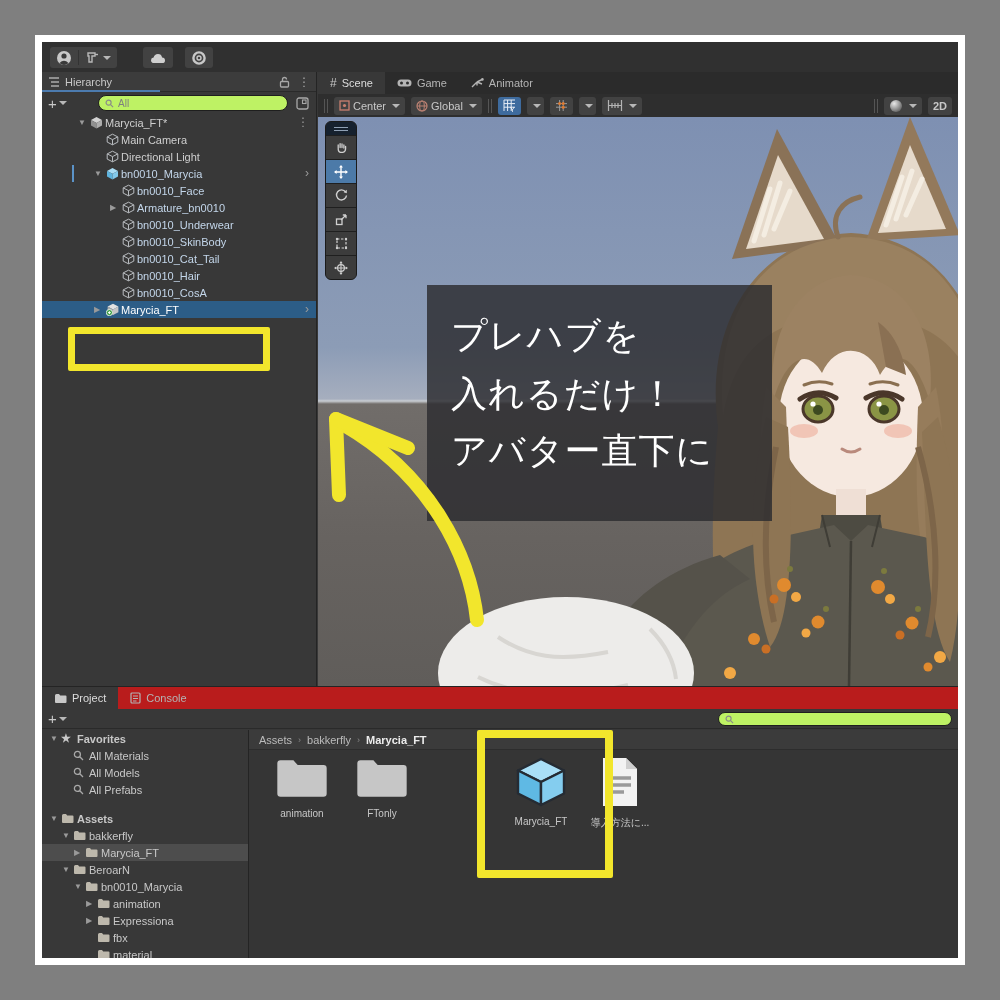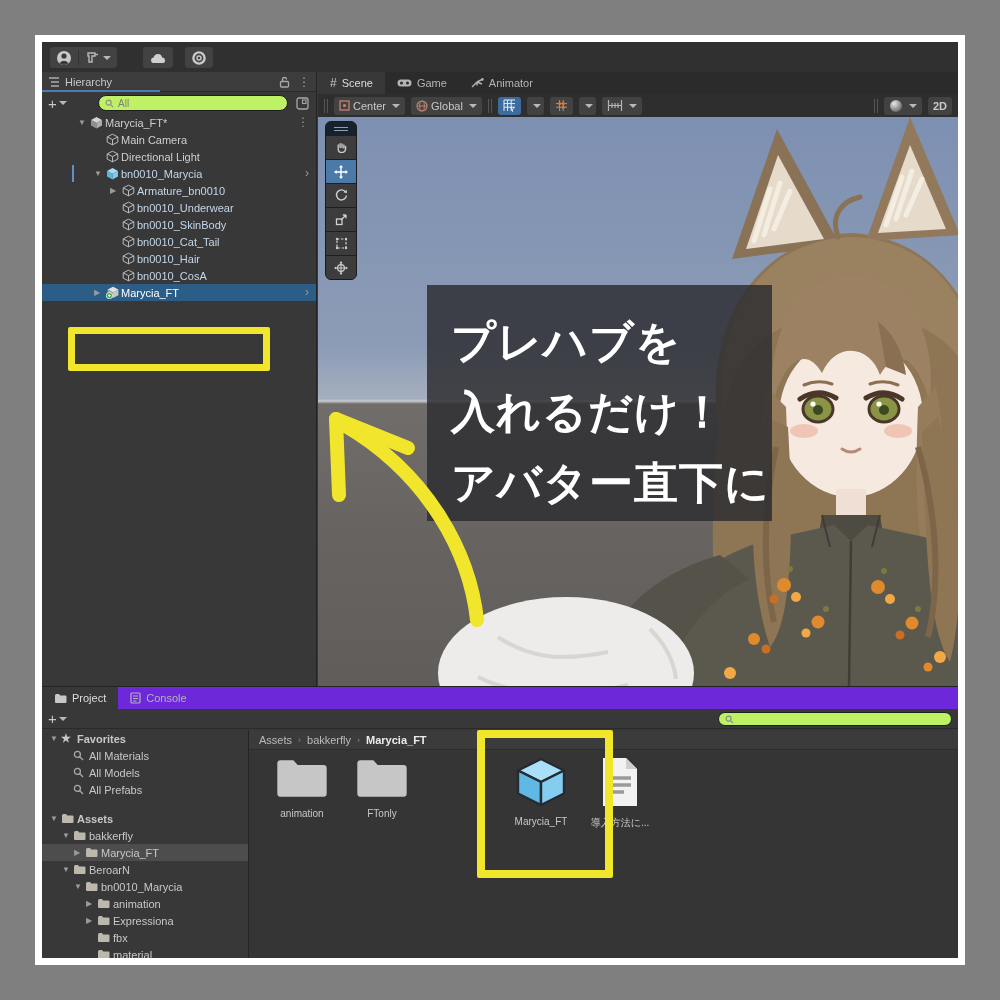--- a/index.html
+++ b/index.html
@@ -49,25 +49,25 @@
 
   
   #tools { position:absolute; left:7px; top:4px; width:32px; background:#2A2A2AEE; border:1px solid #1A1A1A; border-radius:6px; overflow:hidden; }
   #tools .grab { height:13px; background:#16212E; display:flex; flex-direction:column; justify-content:center; align-items:center; gap:2px; }
   #tools .grab i { display:block; width:14px; height:1px; background:#8FA0B4; }
   .toolbtn { width:100%; height:24px; display:flex; align-items:center; justify-content:center; border-top:1px solid #1F1F1F; background:#3C3C3C; }
   .toolbtn.selected { background:#4C7AA8; }
 
   
   #caption { position:absolute; left:109px; top:168px; width:345px; height:236px; background:rgba(44,44,48,0.83); padding:22px 24px; }
-  #caption div { font-size:44px; font-weight:700; color:#FFFFFF; line-height:1.6; white-space:nowrap; letter-spacing:1px; }
+  #caption div { font-size:36px; font-weight:400; color:#FFFFFF; line-height:1.6; white-space:nowrap; letter-spacing:1px; }
 
   
   #proj { position:absolute; left:0; top:644px; width:916px; height:272px; background:#383838; border-top:1px solid #242424; overflow:hidden; }
-  #proj-tabs { position:absolute; left:0; top:0; width:100%; height:22px; background:#6d28d9; display:flex; align-items:flex-end; }
+  #proj-tabs { position:absolute; left:0; top:0; width:100%; height:22px; background:#b91c1c; display:flex; align-items:flex-end; }
   #proj-toolbar { position:absolute; left:0; top:22px; width:100%; height:20px; background:#383838; border-bottom:1px solid #2A2A2A; display:flex; align-items:center; padding:0 6px; }
   #proj-search { position:absolute; left:676px; top:3px; width:234px; height:14px; }
   #proj-body { position:absolute; left:0; top:43px; right:0; bottom:0; }
   #ptree { position:absolute; left:0; top:0; width:206px; height:100%; overflow:hidden; }
   .trow { position:relative; height:17px; display:flex; align-items:center; font-size:11px; color:#C8C8C8; padding-left:calc(8px + var(--d,0)*12px); }
   .trow.selected { background:#4D4D4D; }
   .trow.bold { font-weight:bold; }
   .trow.spacer { height:12px; }
   .trow .arrow { width:11px; font-size:8px; color:#9A9A9A; flex:none; }
   .trow .ricon { width:16px; flex:none; display:flex; align-items:center; }
@@ -211,20 +211,36 @@
           <span class="ricon">
               <svg width="13" height="13" viewBox="0 0 13 13">
                 <path d="M6.5 1 L12 3.9 L6.5 6.8 L1 3.9 Z" fill="#A9DCF4"></path>
                 <path d="M1 3.9 L6.5 6.8 V12.4 L1 9.5 Z" fill="#5FB4DE"></path>
                 <path d="M12 3.9 L6.5 6.8 V12.4 L12 9.5 Z" fill="#83C9EB"></path>
               </svg>
             </span>
 
           <span class="lbl">bn0010_Marycia</span>
           <span class="radorn">›</span>
+        </div>
+          <div class="hrow prefabtext" style="--d: 2;">
+
+          <span class="arrow"></span>
+
+          <span class="ricon">
+              <svg width="13" height="13" viewBox="0 0 13 13">
+                <g stroke="#B8BCC0" fill="none" stroke-width="1">
+                  <path d="M6.5 1.2 L11.8 3.9 V9.1 L6.5 11.8 L1.2 9.1 V3.9 Z"></path>
+                  <path d="M1.2 3.9 L6.5 6.6 L11.8 3.9 M6.5 6.6 V11.8"></path>
+                </g>
+              </svg>
+            </span>
+
+          <span class="lbl">bn0010_Face</span>
+          <span class="radorn"></span>
         </div>
           <div class="hrow prefabtext" style="--d: 2;">
 
           <span class="arrow">▶</span>
 
           <span class="ricon">
               <svg width="13" height="13" viewBox="0 0 13 13">
                 <g stroke="#B8BCC0" fill="none" stroke-width="1">
                   <path d="M6.5 1.2 L11.8 3.9 V9.1 L6.5 11.8 L1.2 9.1 V3.9 Z"></path>
                   <path d="M1.2 3.9 L6.5 6.6 L11.8 3.9 M6.5 6.6 V11.8"></path>

